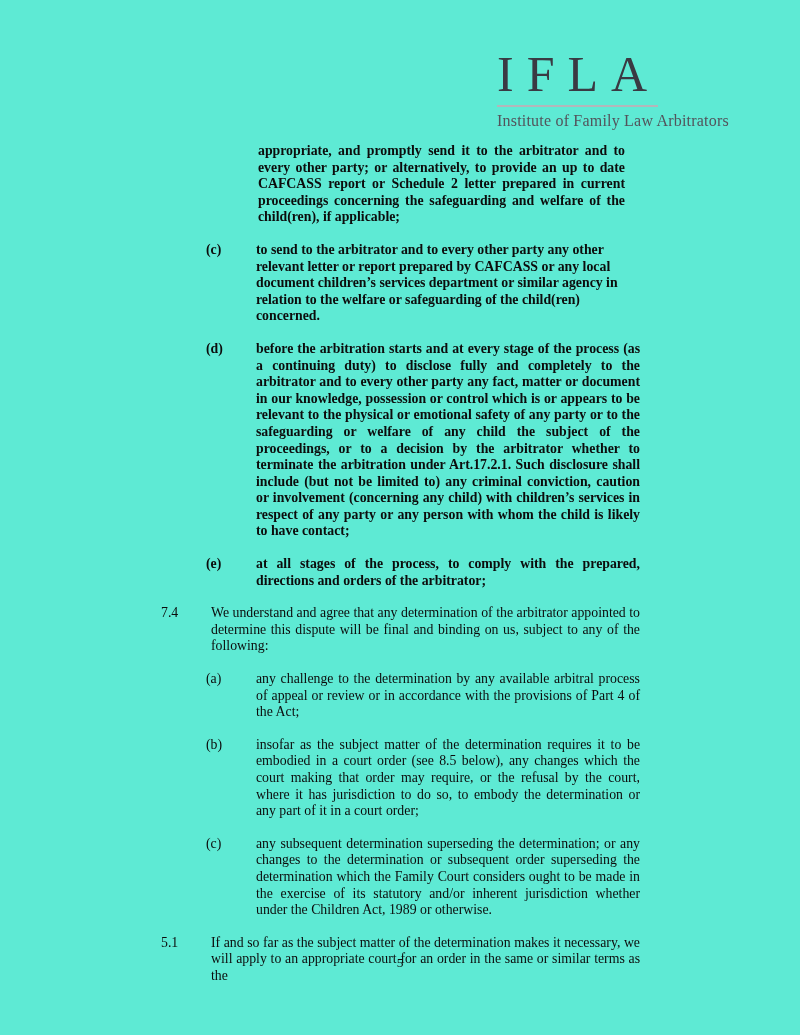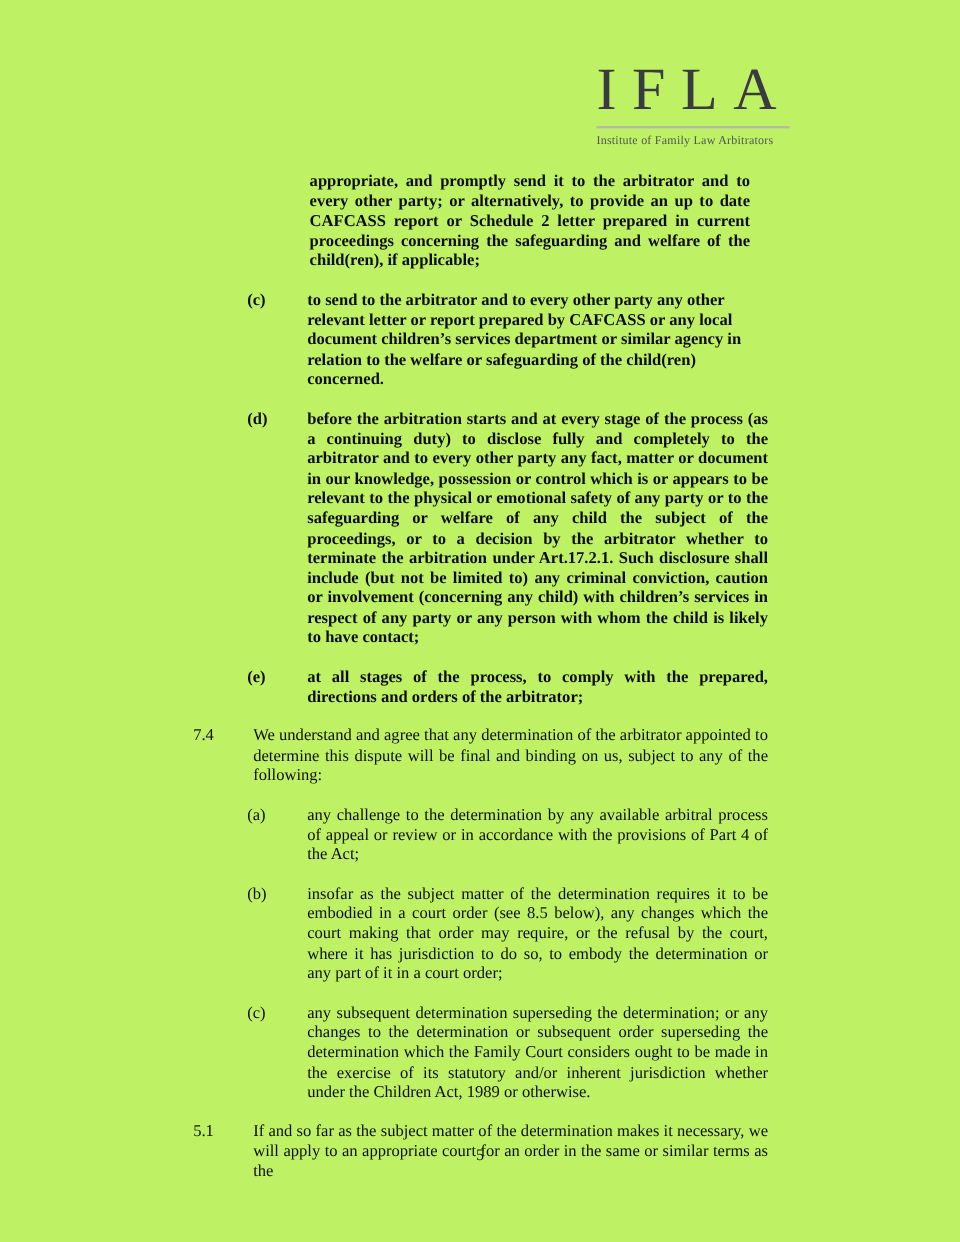--- a/index.html
+++ b/index.html
@@ -4,21 +4,21 @@
 <style>
   html, body {
     margin: 0;
     padding: 0;
     background: #ffffff;
   }
   .page {
     position: relative;
     width: 800px;
     height: 1035px;
-    background: #bef264;
+    background: #5eead4;
     font-family: "Liberation Serif", serif;
     color: #0c0c0c;
     overflow: hidden;
   }
 
   
   .logo {
     position: absolute;
     left: 497px;
     top: 52px;
@@ -33,21 +33,21 @@
     white-space: nowrap;
   }
   .logo-divider {
     margin-top: 9px;
     width: 161px;
     height: 2px;
     background: #b3b6ba;
   }
   .logo-subtitle {
     margin-top: 5px;
-    font-size: 10px;
+    font-size: 16px;
     letter-spacing: 0.2px;
     color: #53535b;
     white-space: nowrap;
   }
 
   
   .doc {
     position: absolute;
     top: 143px;
     left: 0;

